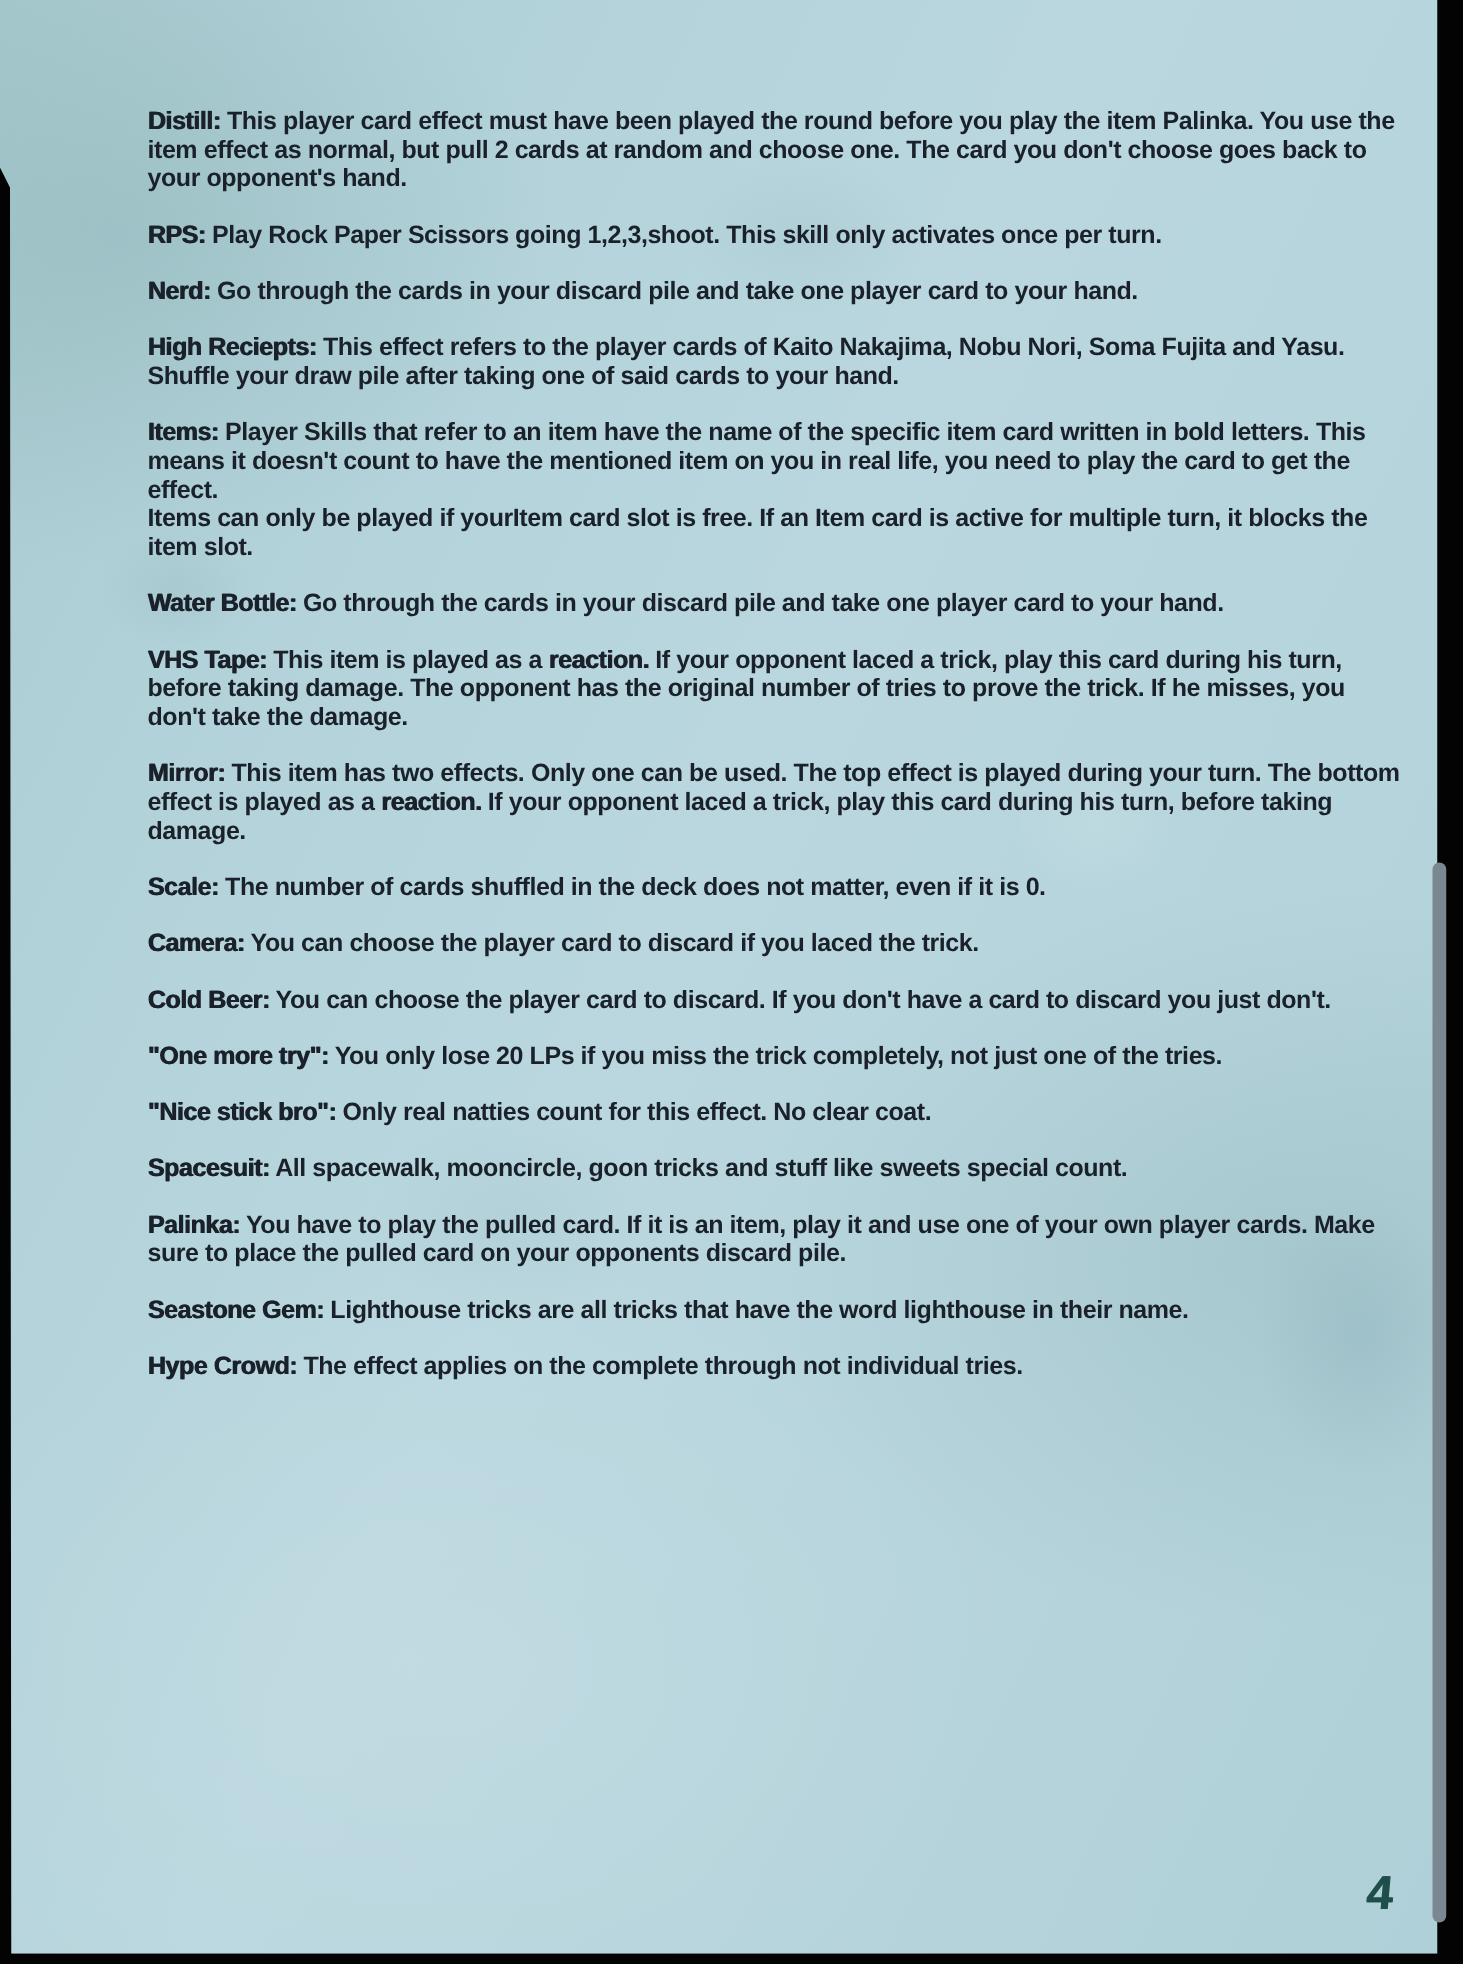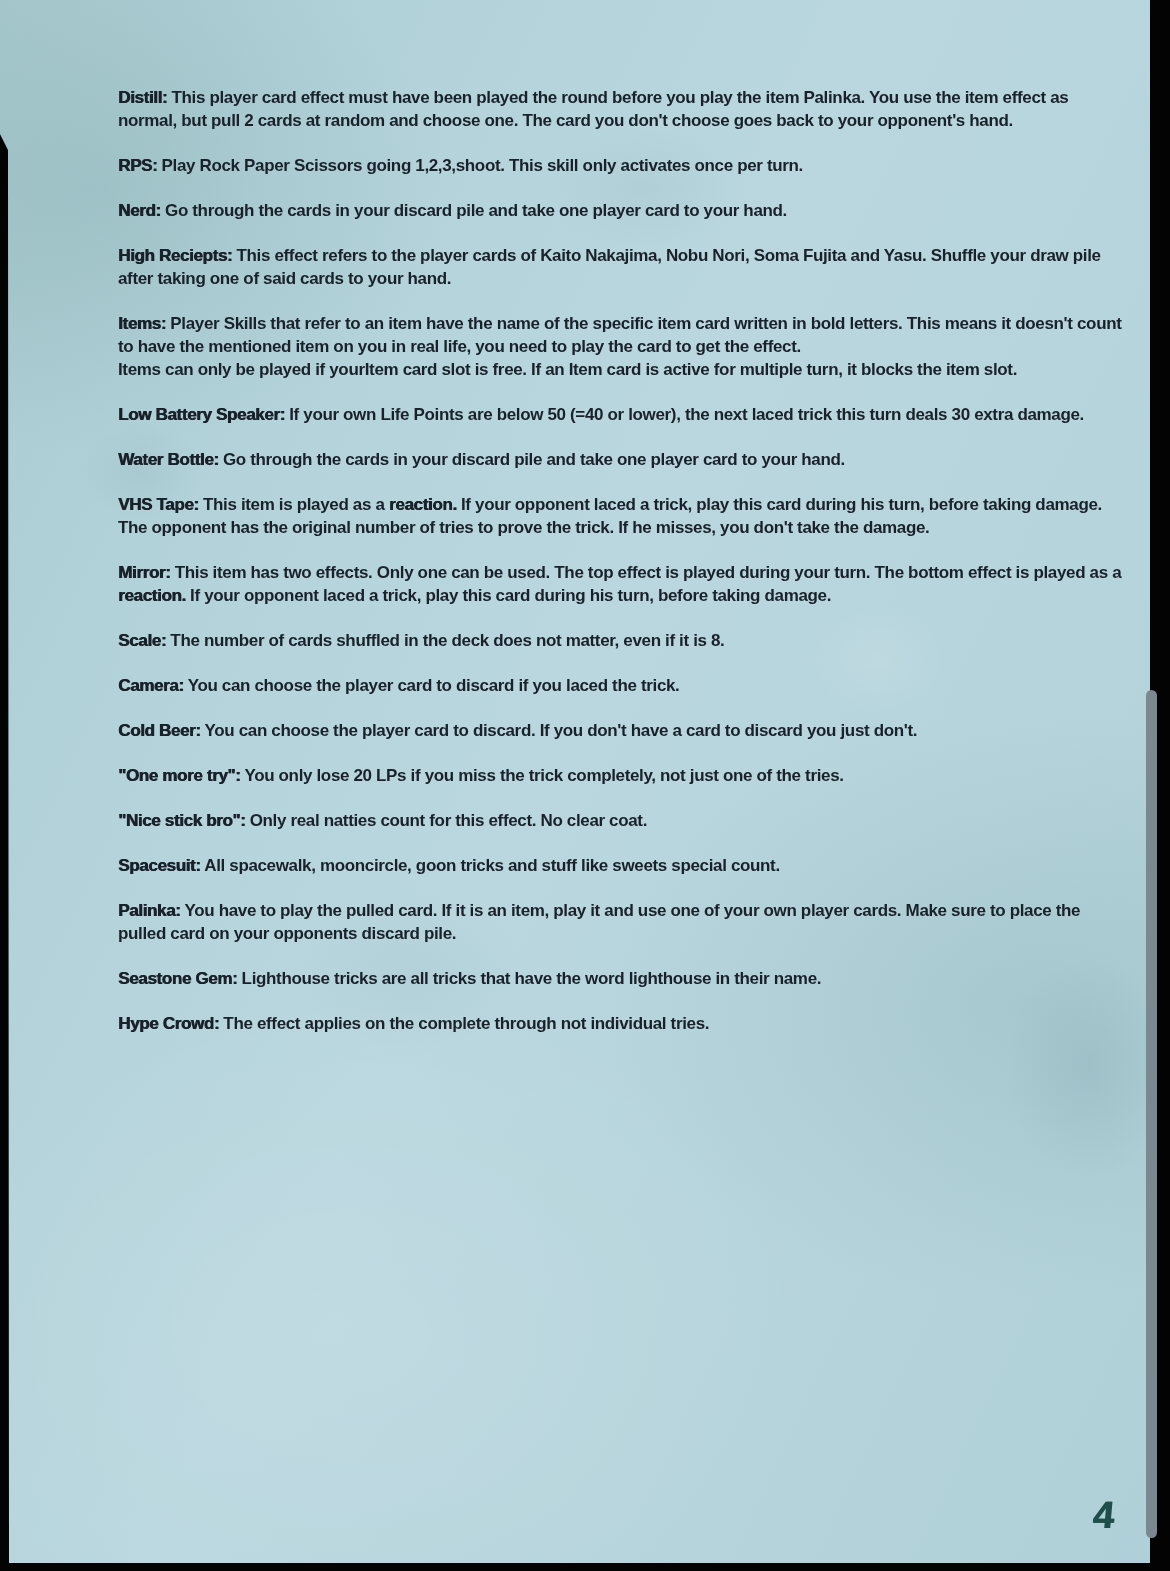--- a/index.html
+++ b/index.html
@@ -37,21 +37,21 @@
       radial-gradient(100px 80px at 75% 42%, rgba(255,255,255,0.10), transparent 70%),
       radial-gradient(160px 120px at 35% 62%, rgba(90,130,135,0.07), transparent 70%);
     pointer-events: none;
   }
   .content {
     position: absolute;
     left: 118px;
     top: 86px;
     width: 1005px;
     color: #1a212a;
-    font-size: 17px;
+    font-size: 20px;
     line-height: 23px;
     font-weight: bold;
     letter-spacing: -0.35px;
   }
   .content p {
     margin: 0 0 22px 0;
     white-space: pre-wrap;
   }
   .term, .inline-bold {
     
@@ -82,25 +82,24 @@
 <body>
 
 <div class="page">
   <div class="content">
       <p><span class="term">Distill:</span><span> This player card effect must have been played the round before you play the item Palinka. You use the item effect as normal, but pull 2 cards at random and choose one. The card you don't choose goes back to your opponent's hand.</span></p>
       <p><span class="term">RPS:</span><span> Play Rock Paper Scissors going 1,2,3,shoot. This skill only activates once per turn.</span></p>
       <p><span class="term">Nerd:</span><span> Go through the cards in your discard pile and take one player card to your hand.</span></p>
       <p><span class="term">High Reciepts:</span><span> This effect refers to the player cards of Kaito Nakajima, Nobu Nori, Soma Fujita and Yasu. Shuffle your draw pile after taking one of said cards to your hand.</span></p>
       <p><span class="term">Items:</span><span> Player Skills that refer to an item have the name of the specific item card written in bold letters. This means it doesn't count to have the mentioned item on you in real life, you need to play the card to get the effect.
 Items can only be played if yourItem card slot is free. If an Item card is active for multiple turn, it blocks the item slot.</span></p>
-      <p><span class="term">Low Battery Speaker:</span><span> If your own Life Points are below 50 (=40 or lower), the next laced trick this turn deals 30 extra damage.</span></p>
       <p><span class="term">Water Bottle:</span><span> Go through the cards in your discard pile and take one player card to your hand.</span></p>
       <p><span class="term">VHS Tape:</span><span> This item is played as a </span><span class="inline-bold">reaction.</span><span> If your opponent laced a trick, play this card during his turn, before taking damage. The opponent has the original number of tries to prove the trick. If he misses, you don't take the damage.</span></p>
       <p><span class="term">Mirror:</span><span> This item has two effects. Only one can be used. The top effect is played during your turn. The bottom effect is played as a </span><span class="inline-bold">reaction.</span><span> If your opponent laced a trick, play this card during his turn, before taking damage.</span></p>
-      <p><span class="term">Scale:</span><span> The number of cards shuffled in the deck does not matter, even if it is 8.</span></p>
+      <p><span class="term">Scale:</span><span> The number of cards shuffled in the deck does not matter, even if it is 0.</span></p>
       <p><span class="term">Camera:</span><span> You can choose the player card to discard if you laced the trick.</span></p>
       <p><span class="term">Cold Beer:</span><span> You can choose the player card to discard. If you don't have a card to discard you just don't.</span></p>
       <p><span class="term">"One more try":</span><span> You only lose 20 LPs if you miss the trick completely, not just one of the tries.</span></p>
       <p><span class="term">"Nice stick bro":</span><span> Only real natties count for this effect. No clear coat.</span></p>
       <p><span class="term">Spacesuit:</span><span> All spacewalk, mooncircle, goon tricks and stuff like sweets special count.</span></p>
       <p><span class="term">Palinka:</span><span> You have to play the pulled card. If it is an item, play it and use one of your own player cards. Make sure to place the pulled card on your opponents discard pile.</span></p>
       <p><span class="term">Seastone Gem:</span><span> Lighthouse tricks are all tricks that have the word lighthouse in their name.</span></p>
       <p><span class="term">Hype Crowd:</span><span> The effect applies on the complete through not individual tries.</span></p>
     </div>
   <div class="page-num">4</div>

